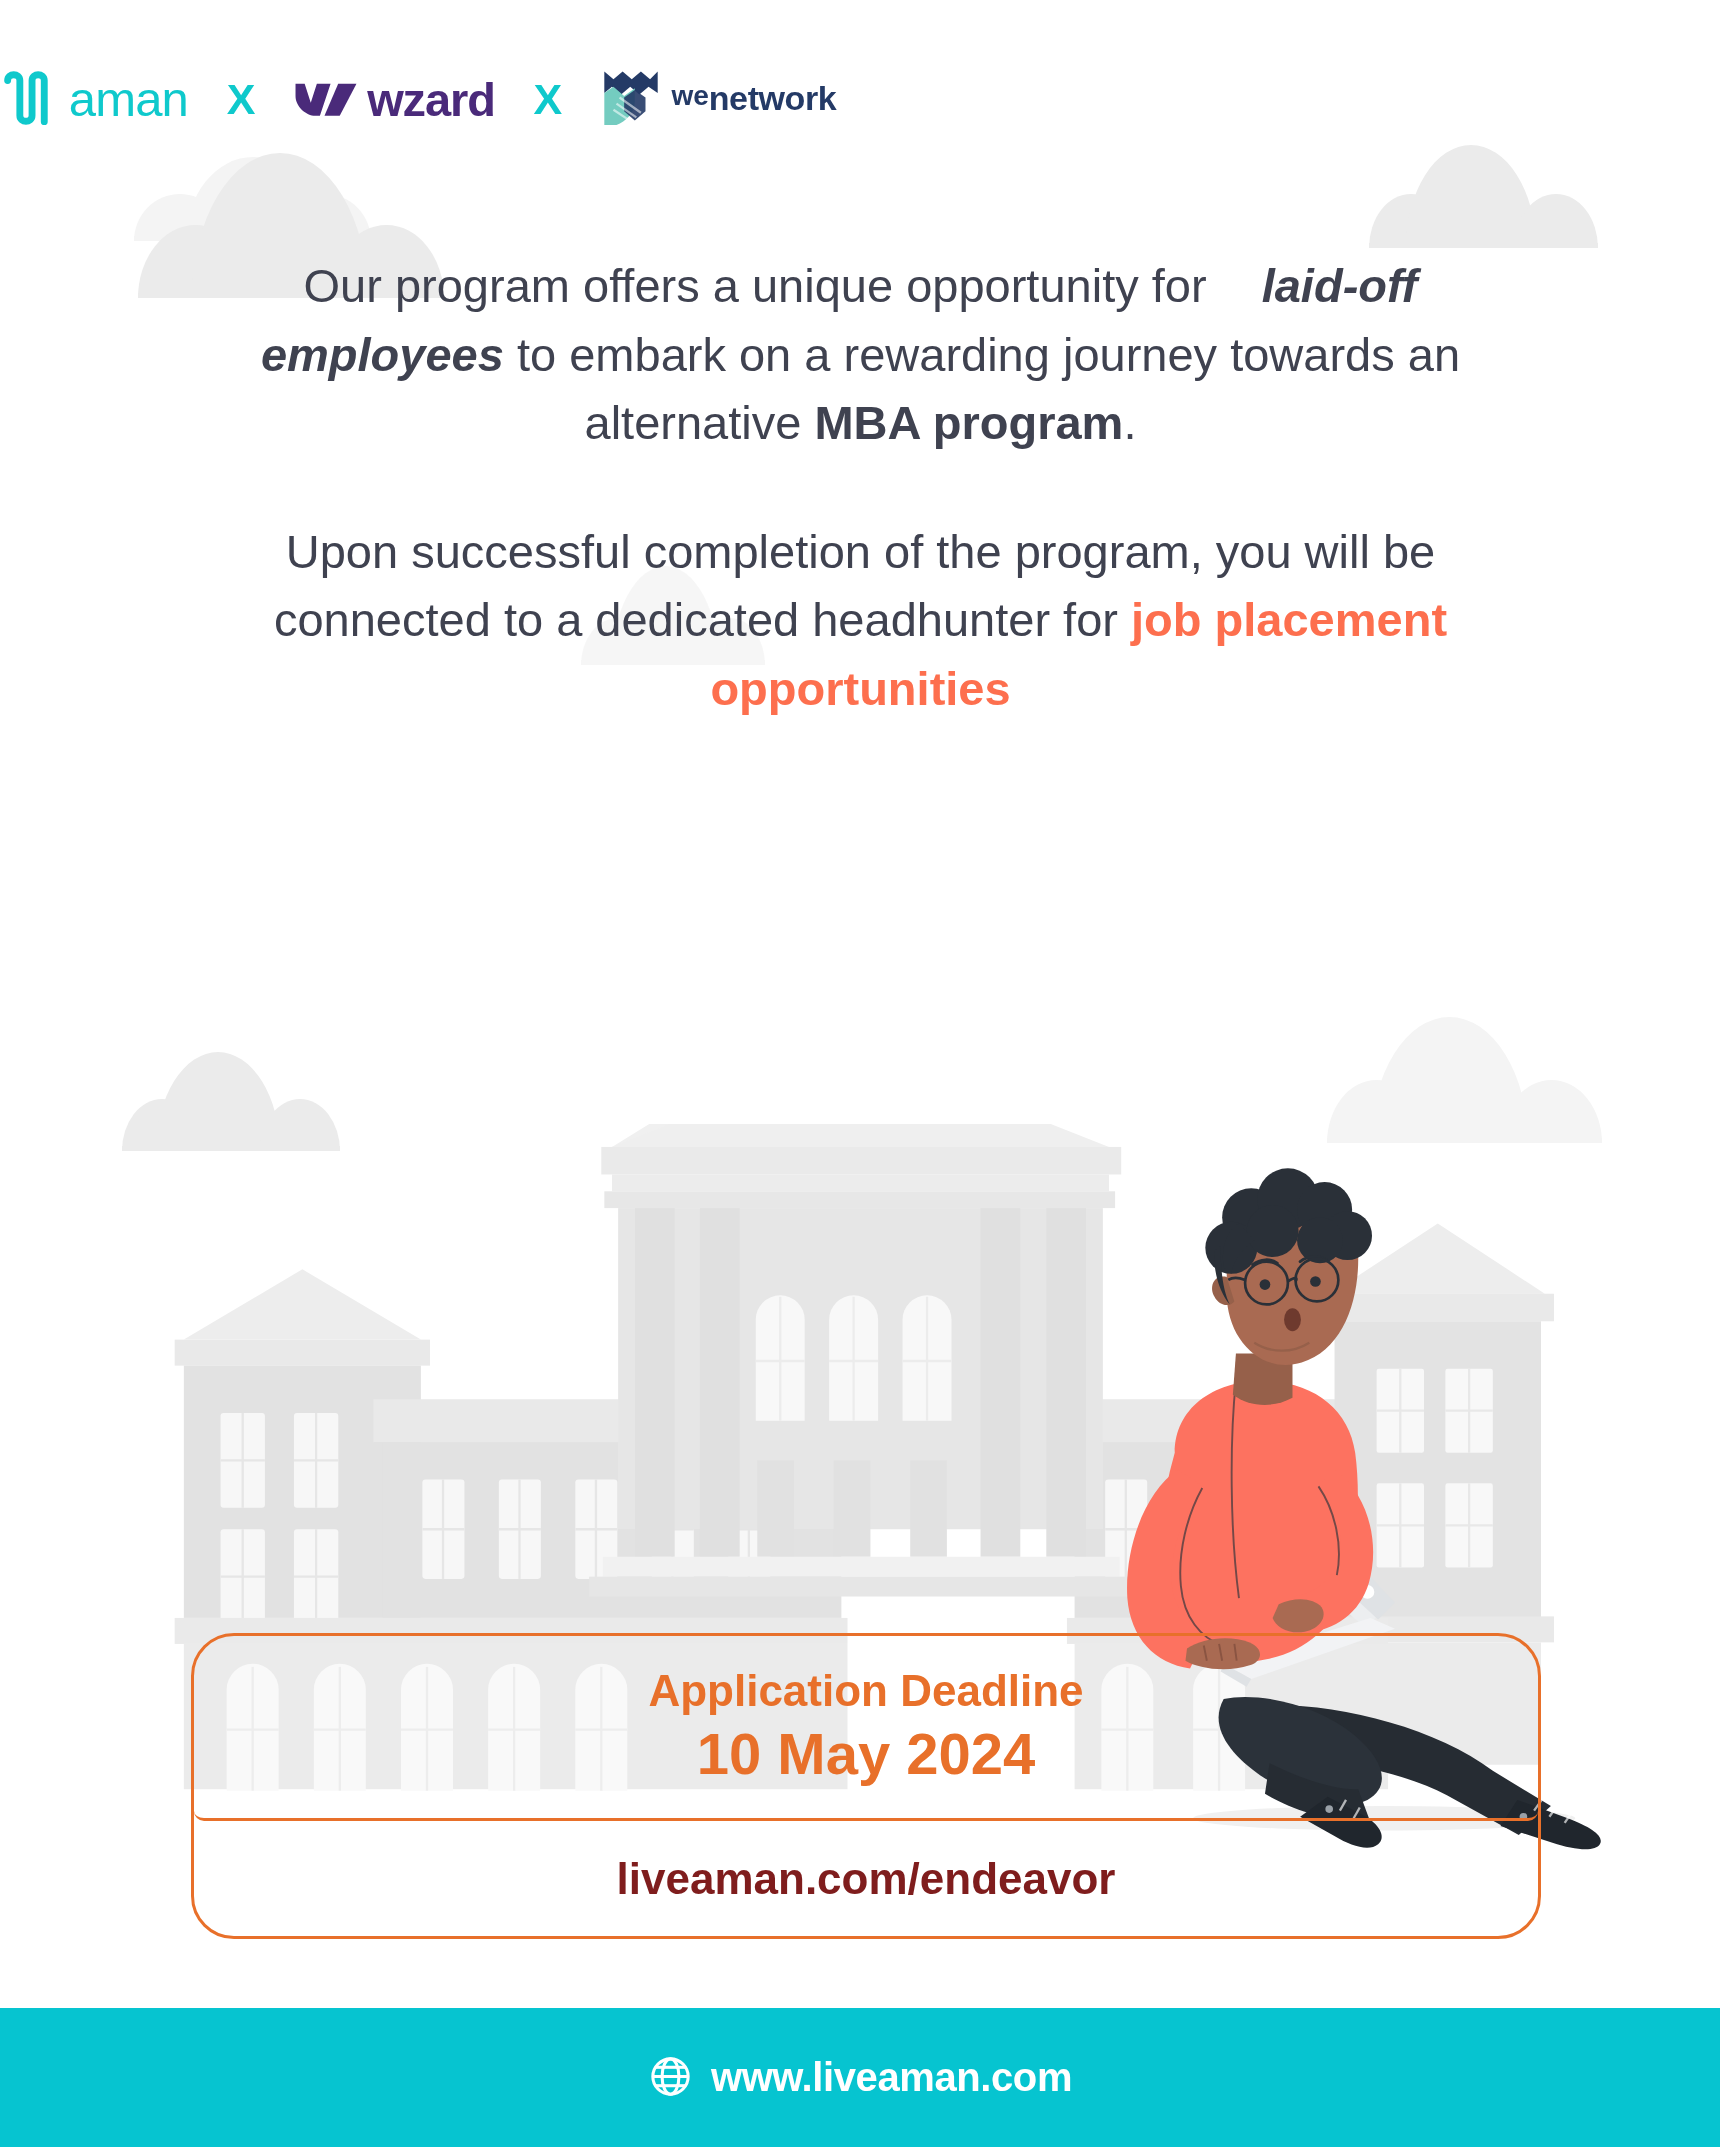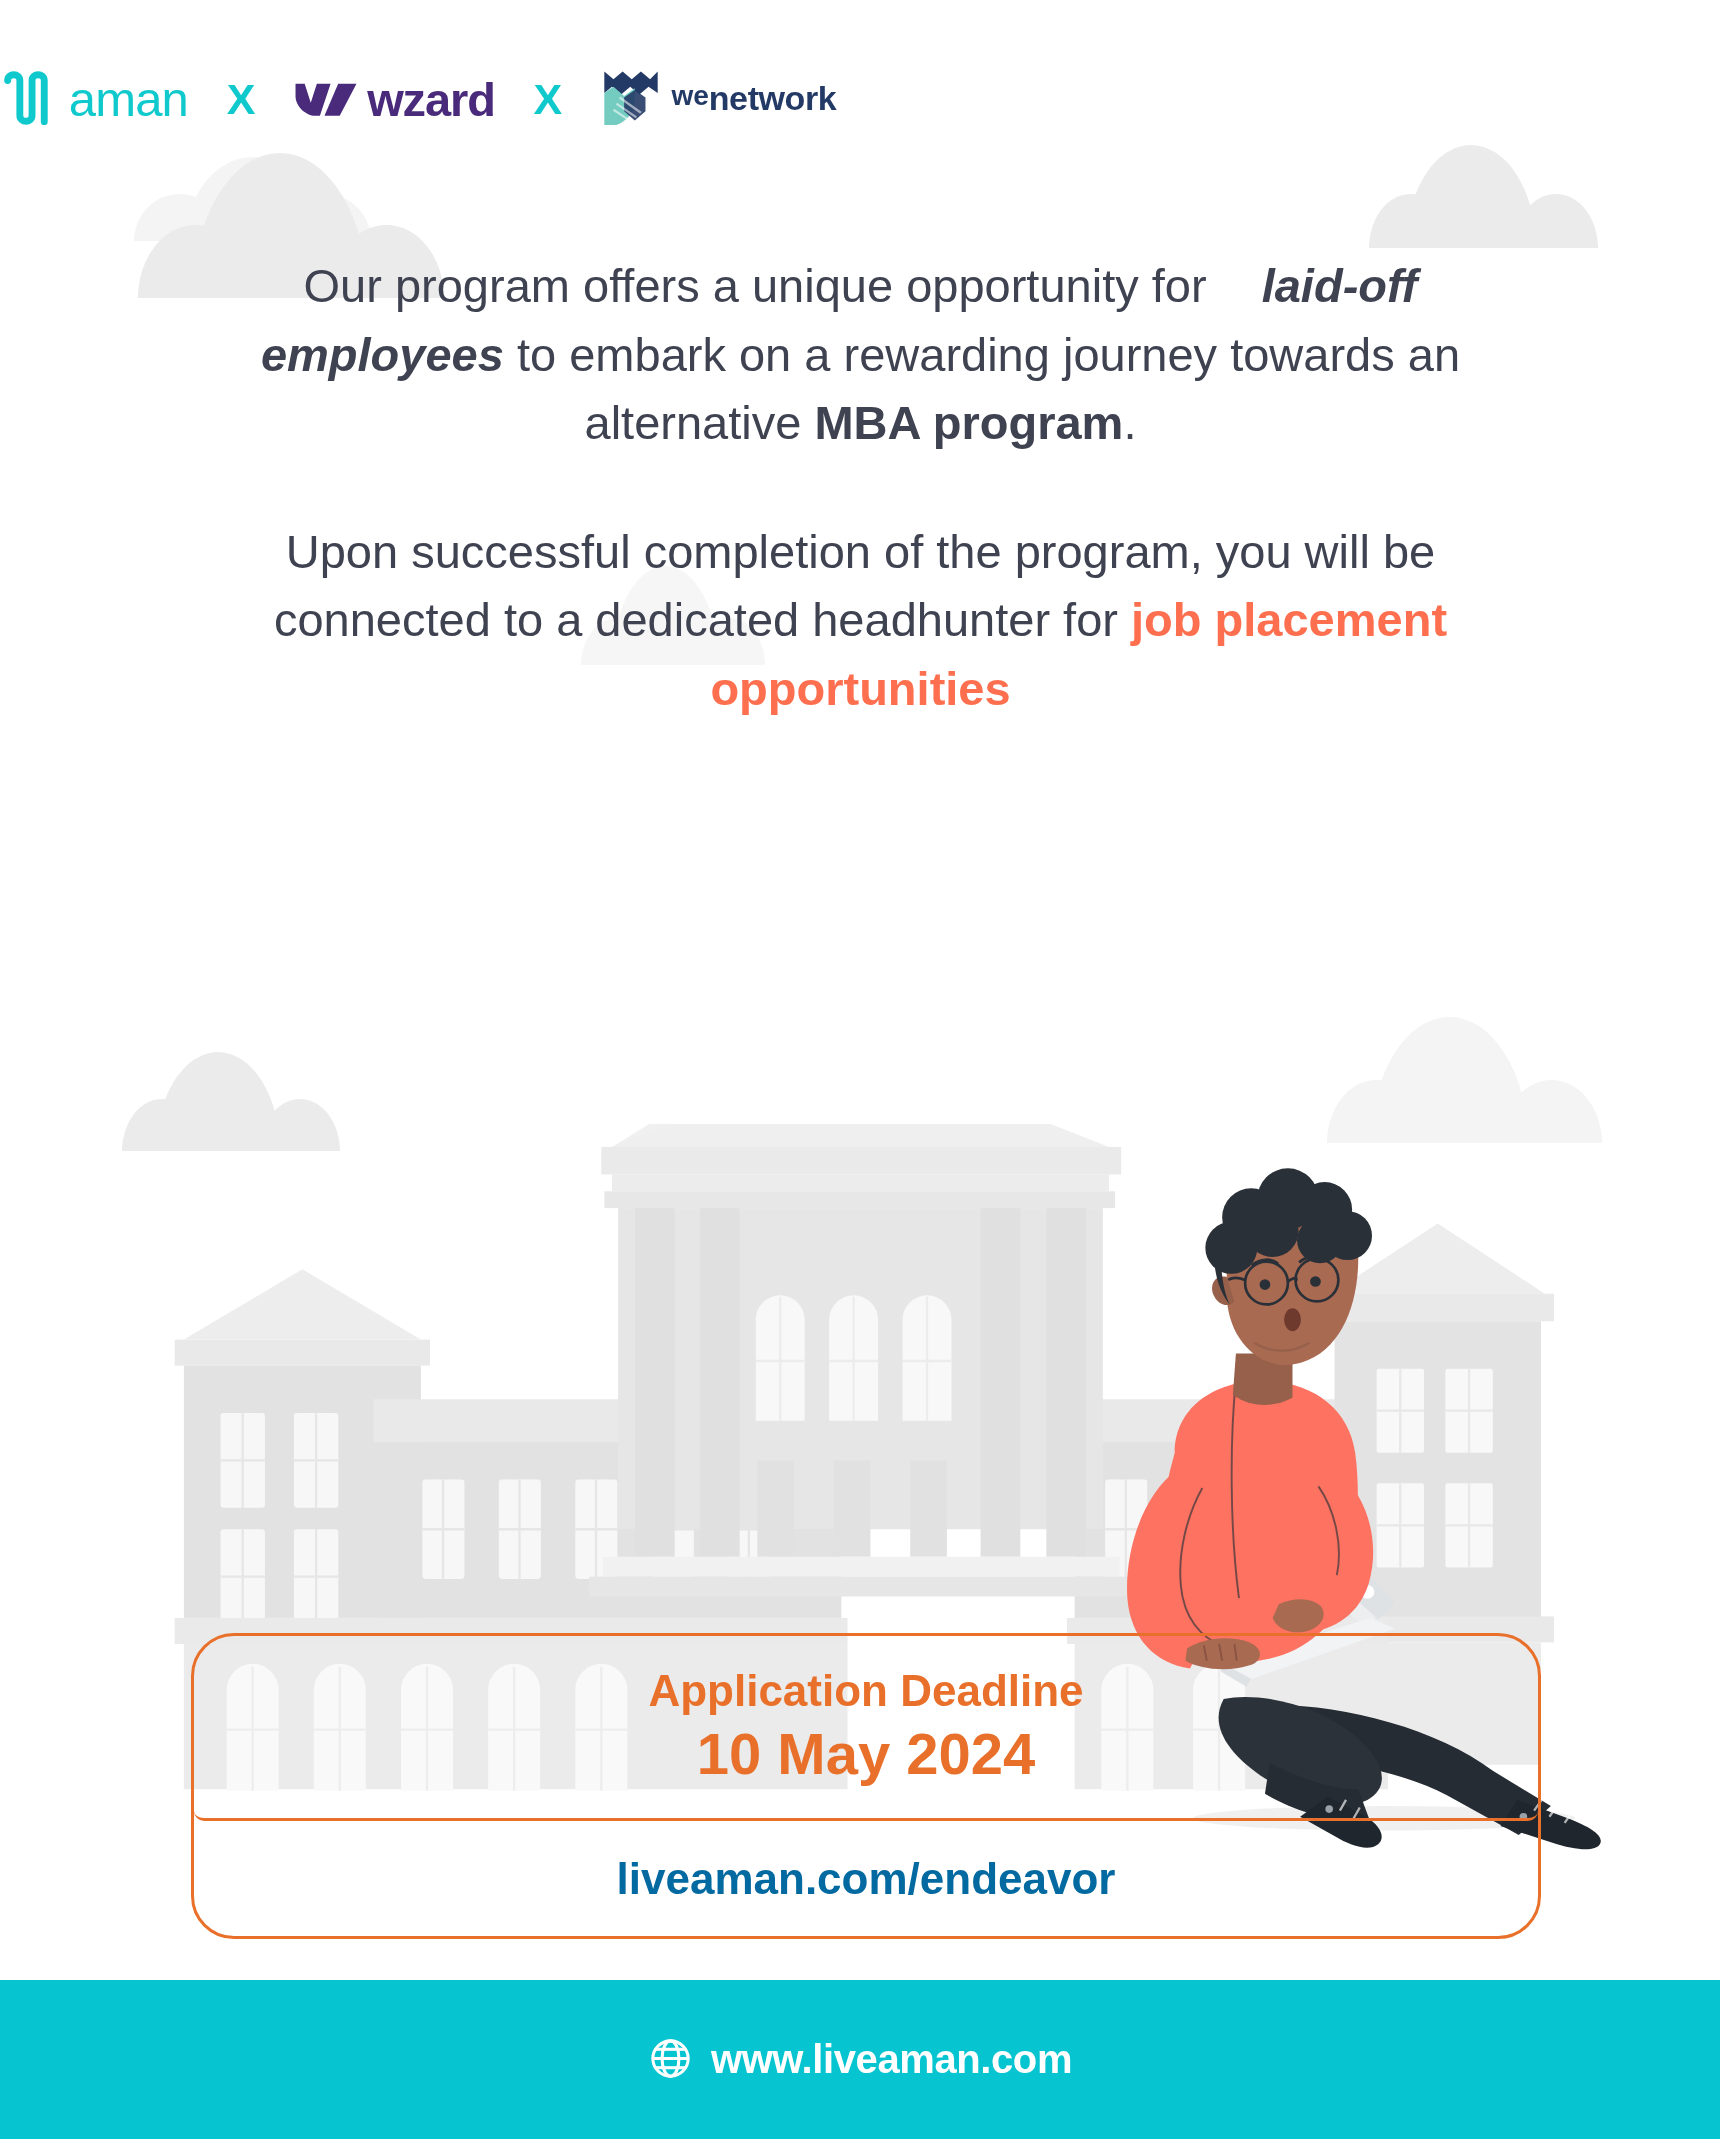--- a/index.html
+++ b/index.html
@@ -125,32 +125,32 @@
     font-weight: 700;
     border-radius: 10px;
   }
   .deadline-title { font-size: 44px; line-height: 1.25; }
   .deadline-date  { font-size: 58px; line-height: 1.25; }
   .deadline-bottom {
     height: 116px;
     display: flex;
     align-items: center;
     justify-content: center;
-    color: #0369a1;
+    color: #7f1d1d;
     font-weight: 700;
     font-size: 44px;
   }
 
   
   .footer {
     position: absolute;
     left: 0;
-    bottom: 12px;
+    bottom: 4px;
     width: 1721px;
-    height: 159px;
+    height: 139px;
     background: #06c4d0;
     display: flex;
     align-items: center;
     justify-content: center;
     gap: 19px;
     z-index: 40;
   }
   .footer .site {
     color: #ffffff;
     font-size: 40px;

